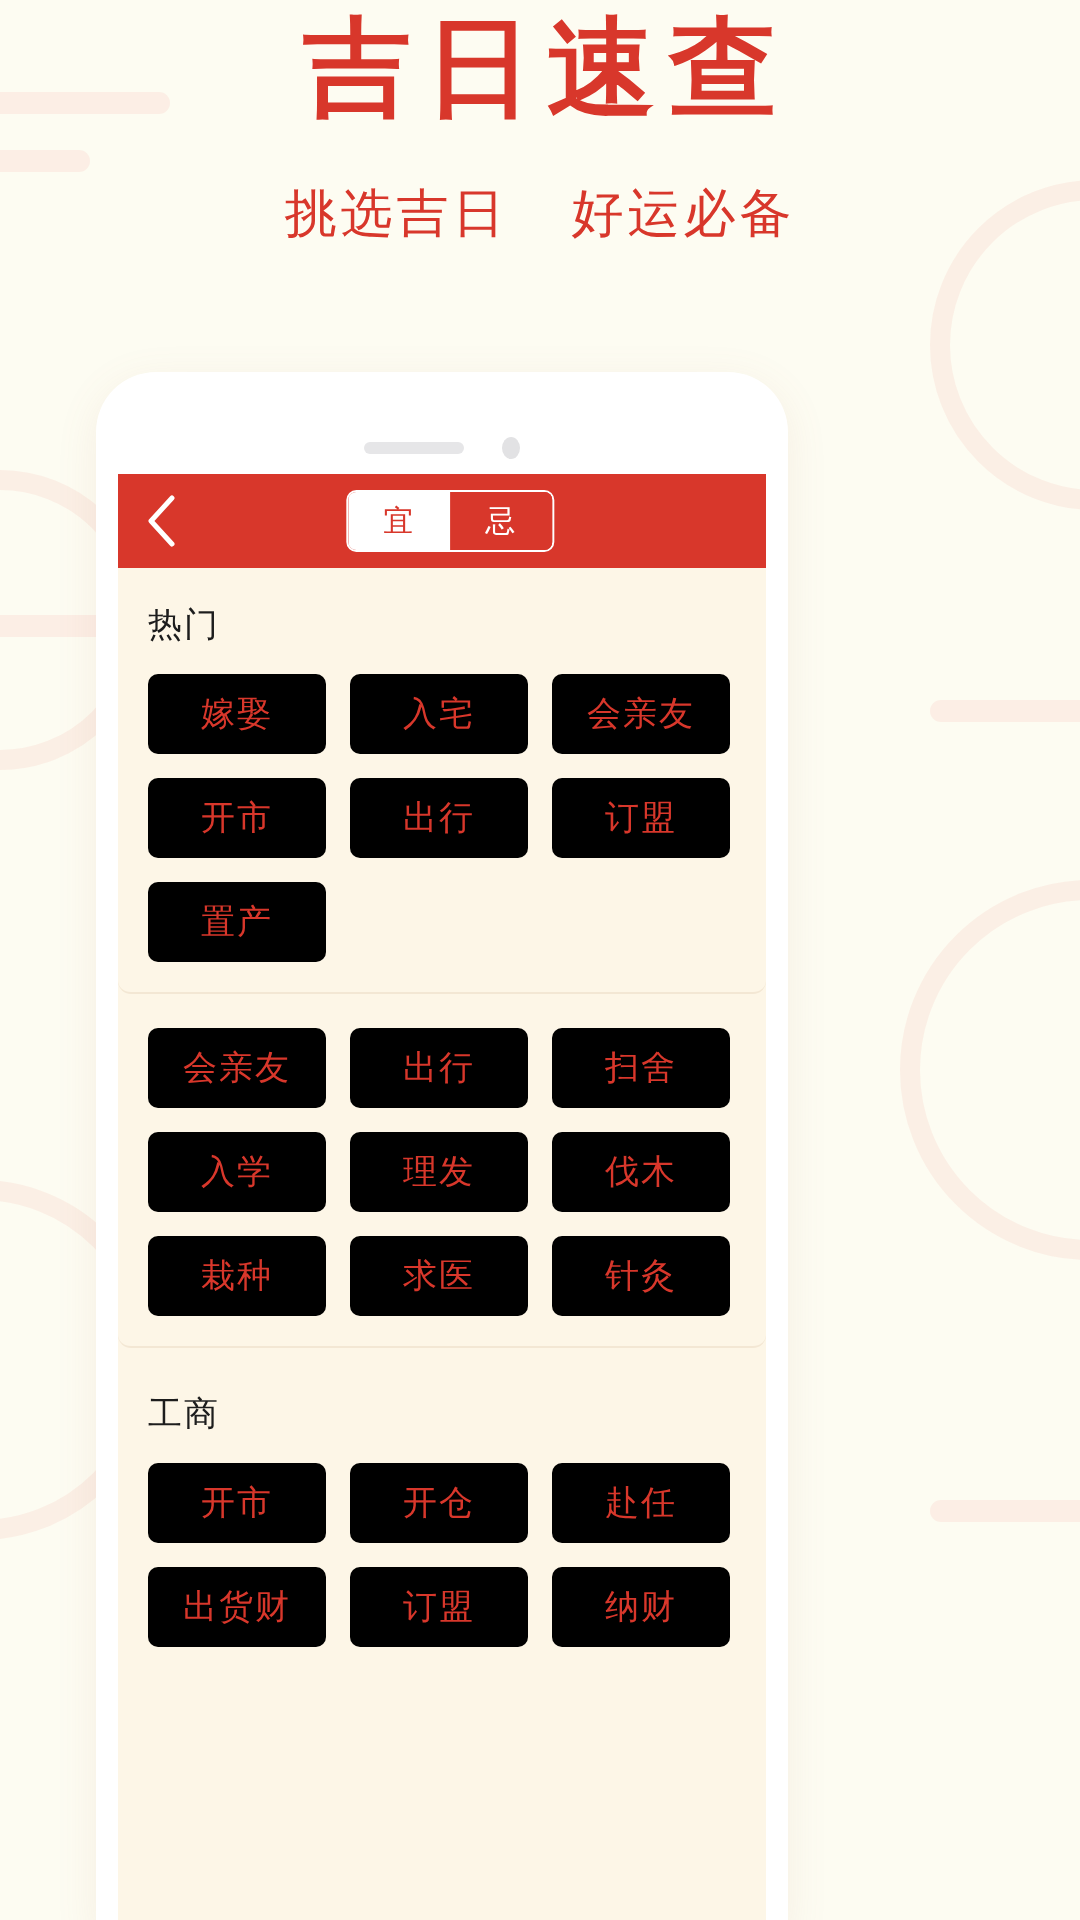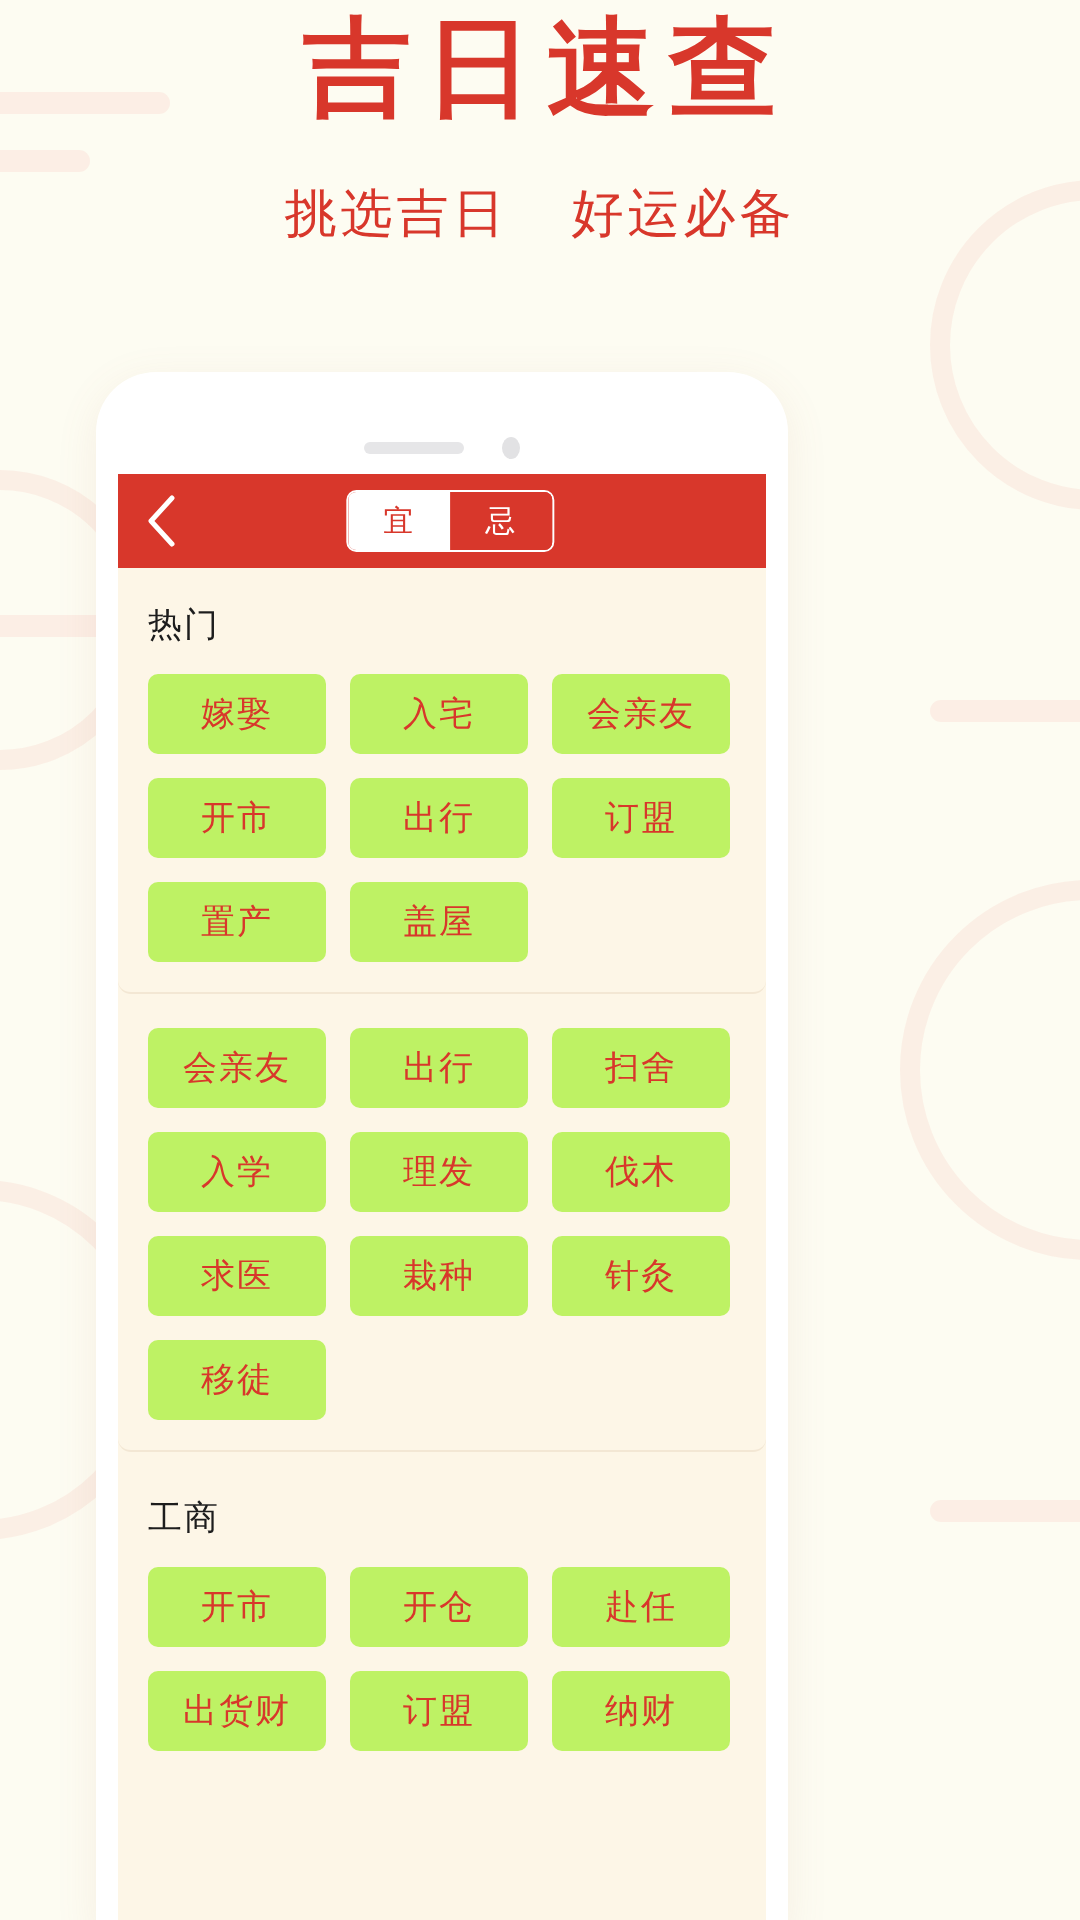--- a/index.html
+++ b/index.html
@@ -126,21 +126,21 @@
     margin-bottom:26px;
   }
   .grid {
     display:flex;
     flex-wrap:wrap;
     gap:24px;
   }
   .chip {
     width:178px;
     height:80px;
-    background:#bef264;
+    background:#000000;
     border-radius:10px;
     display:flex;
     align-items:center;
     justify-content:center;
     font-size:34px;
     color:#D8372B;
     letter-spacing:2px;
   }
 </style>
 </head>
@@ -193,36 +193,34 @@
     <div class="section">
       <div class="section-title">热门</div>
       <div class="grid">
         <div class="chip">嫁娶</div>
         <div class="chip">入宅</div>
         <div class="chip">会亲友</div>
         <div class="chip">开市</div>
         <div class="chip">出行</div>
         <div class="chip">订盟</div>
         <div class="chip">置产</div>
-        <div class="chip">盖屋</div>
       </div>
     </div>
 
     <div class="section">
       <div class="grid">
         <div class="chip">会亲友</div>
         <div class="chip">出行</div>
         <div class="chip">扫舍</div>
         <div class="chip">入学</div>
         <div class="chip">理发</div>
         <div class="chip">伐木</div>
+        <div class="chip">栽种</div>
         <div class="chip">求医</div>
-        <div class="chip">栽种</div>
         <div class="chip">针灸</div>
-        <div class="chip">移徒</div>
       </div>
     </div>
 
     <div class="section">
       <div class="section-title">工商</div>
       <div class="grid">
         <div class="chip">开市</div>
         <div class="chip">开仓</div>
         <div class="chip">赴任</div>
         <div class="chip">出货财</div>

